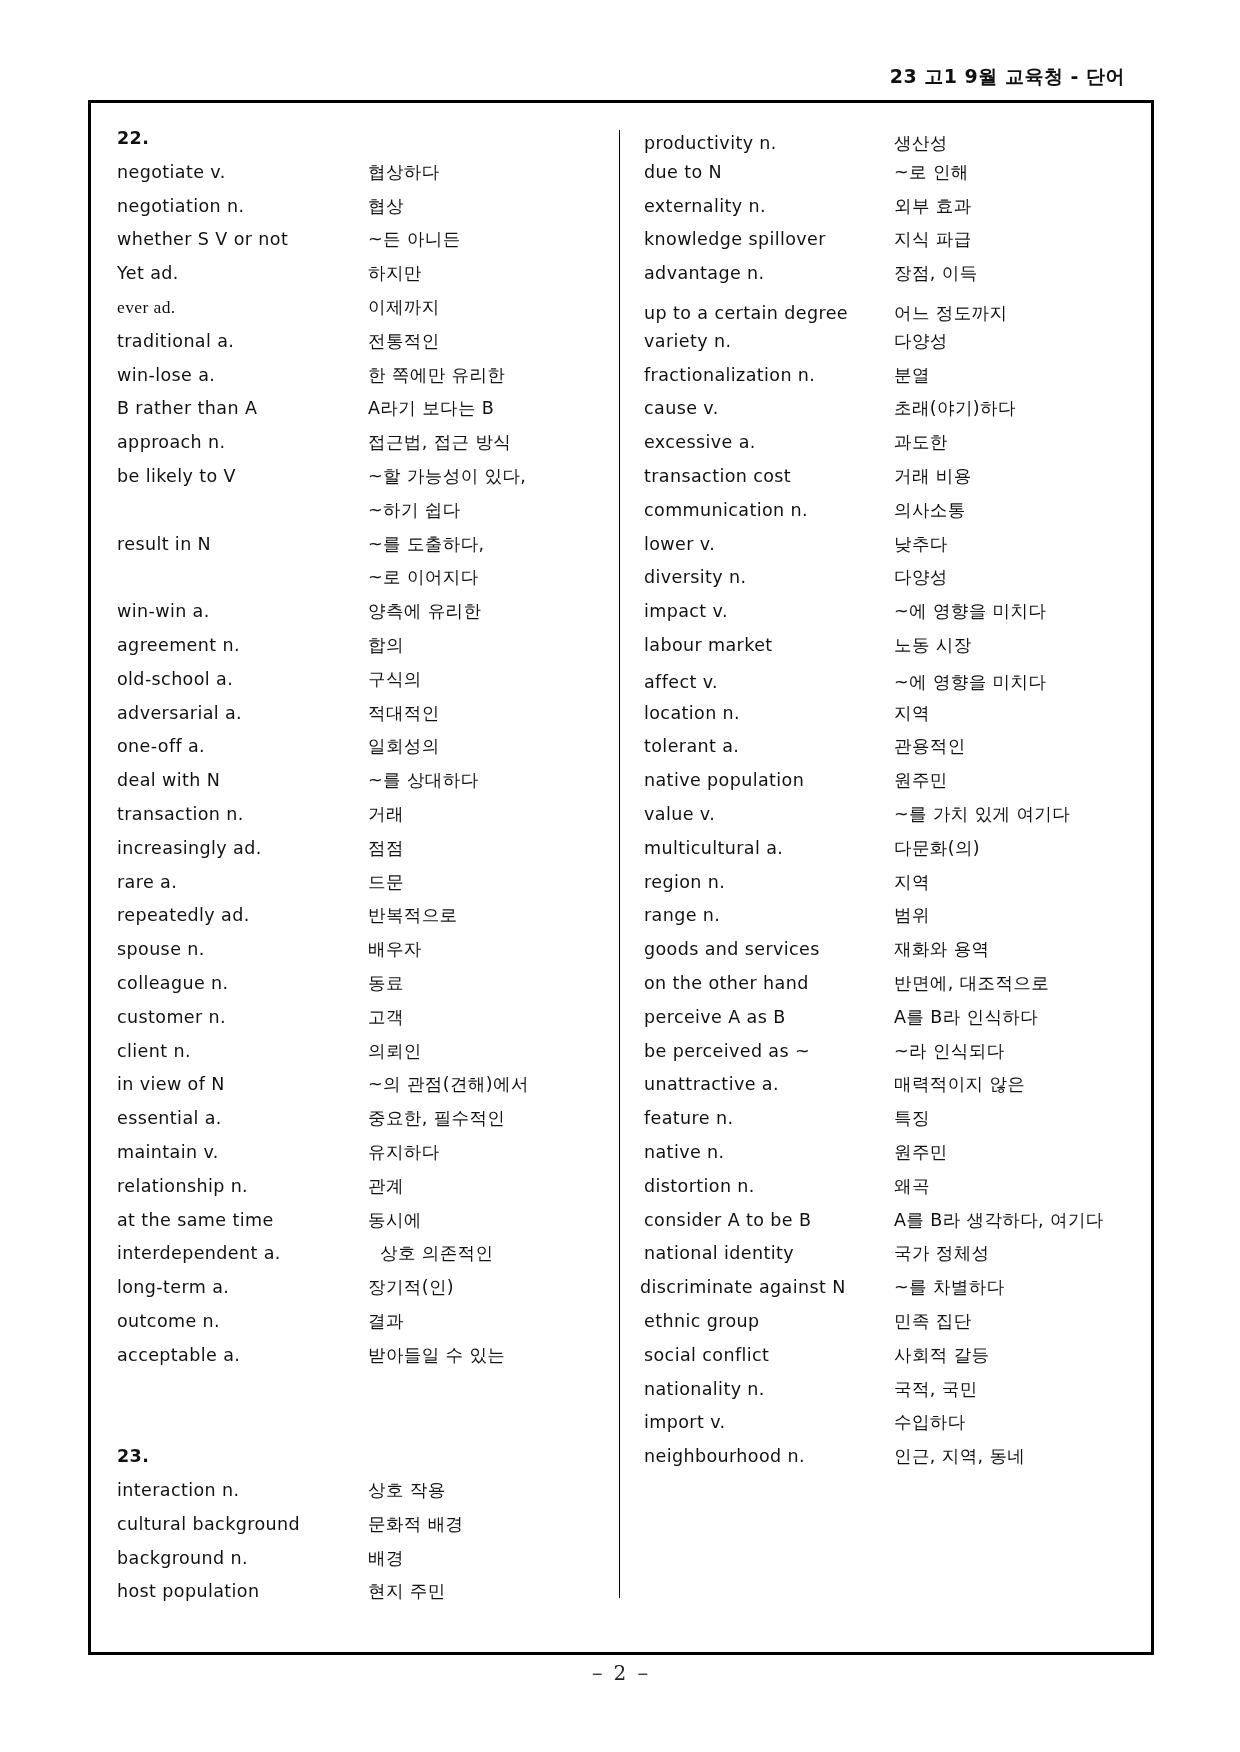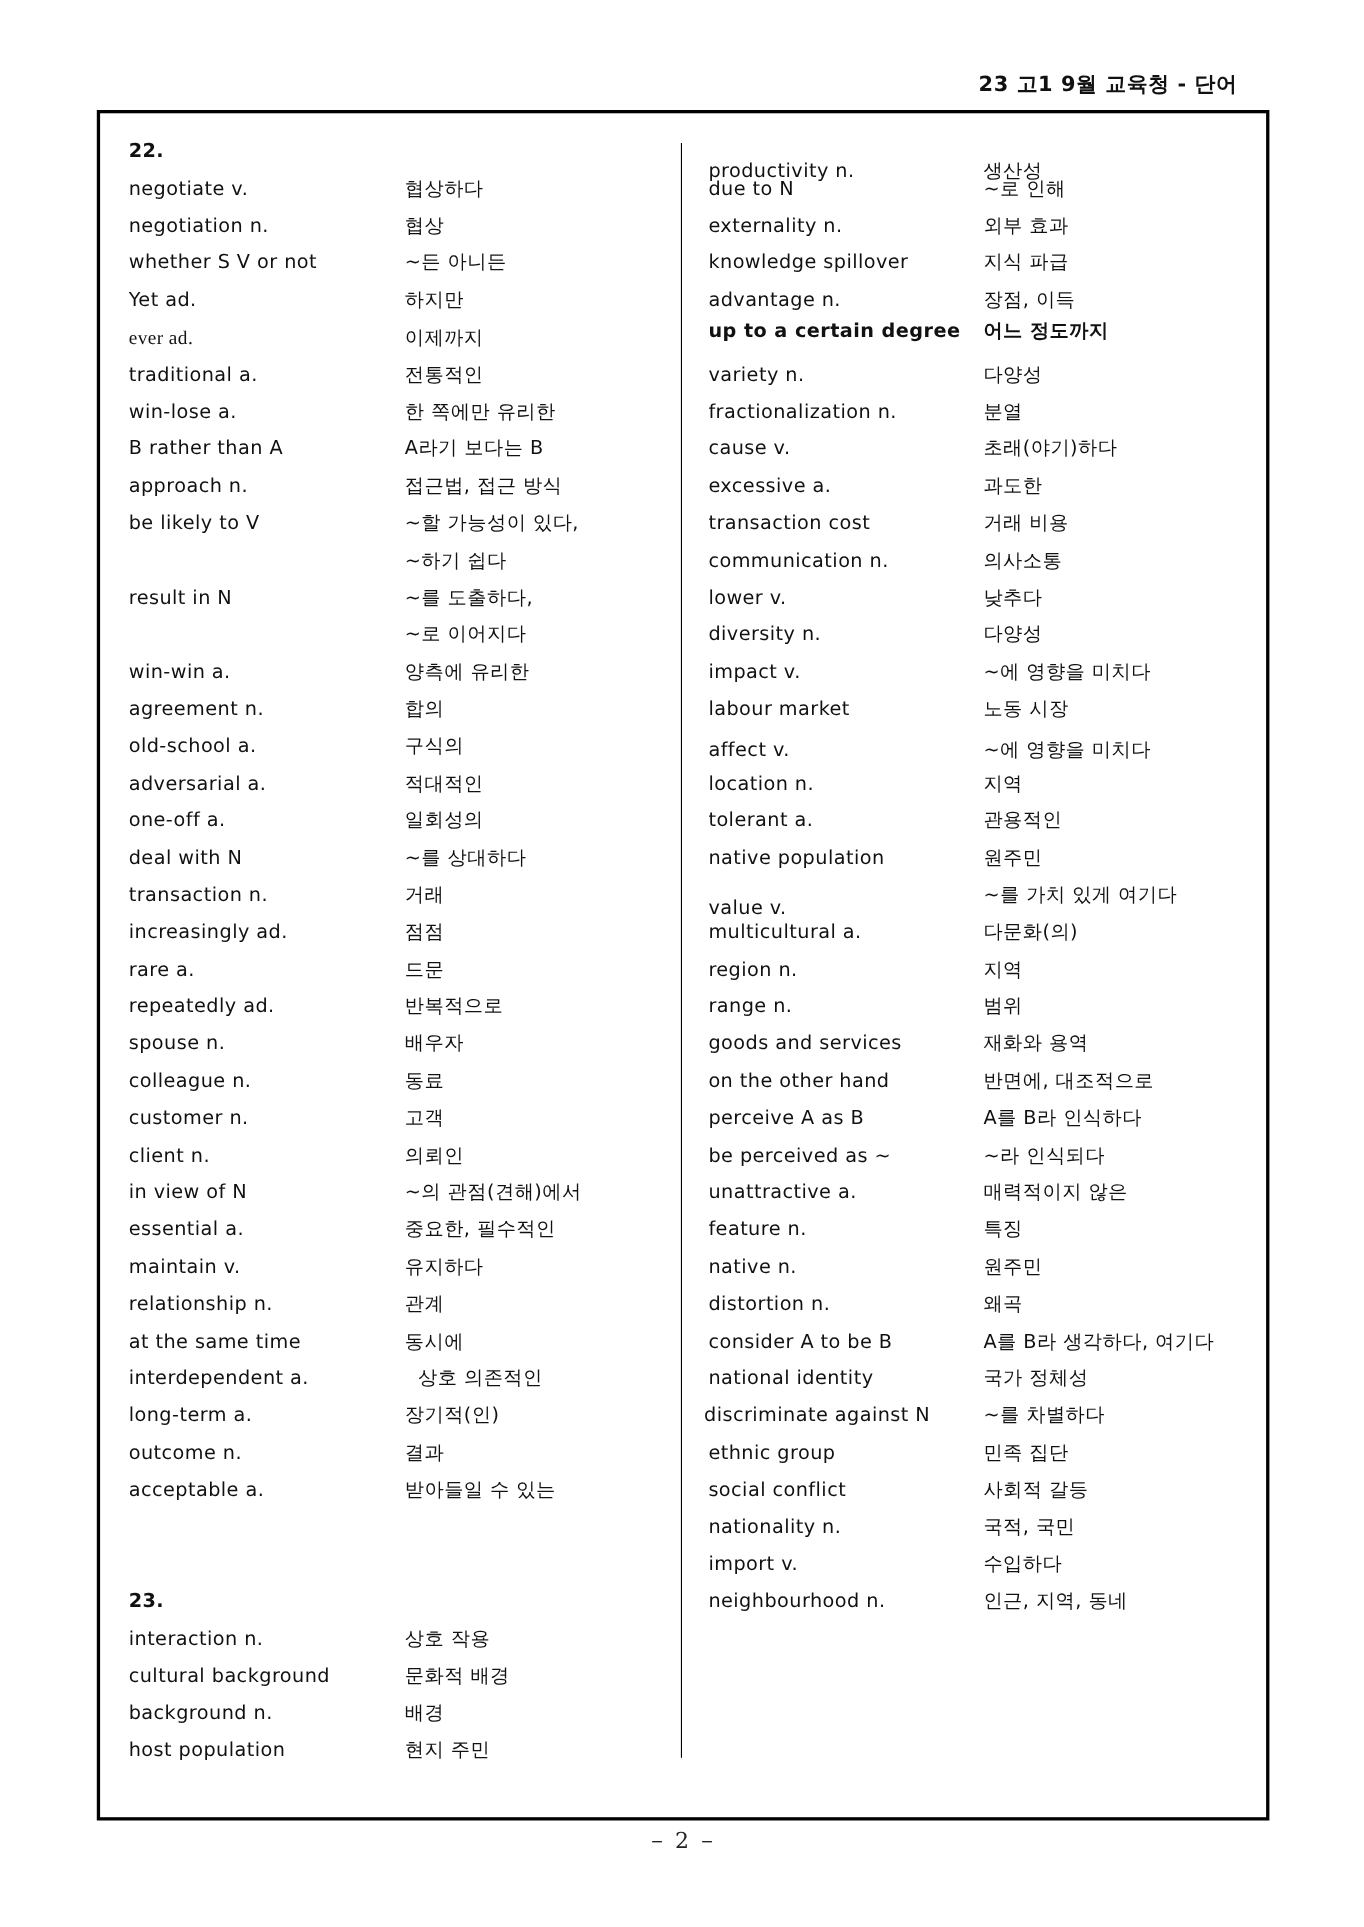--- a/index.html
+++ b/index.html
@@ -197,41 +197,41 @@
     <div class="row" style="top: 1540.6px; left: 0px; width: 1240px;">
       <span class="en" style="left: 117px;">background n.</span>
       <span class="ko" style="left: 368px;">배경</span>
     </div>
     <div class="row" style="top: 1574.4px; left: 0px; width: 1240px;">
       <span class="en" style="left: 117px;">host population</span>
       <span class="ko" style="left: 368px;">현지 주민</span>
     </div>
   </div>
 <div id="right-col" class="col col-right">
-    <div class="row" style="top: 139px; left: 0px; width: 1009px;">
+    <div class="row" style="top: 126px; left: 0px; width: 1009px;">
       <span class="en" style="left: 644px;">productivity n.</span>
       <span class="ko" style="left: 894px;">생산성</span>
     </div>
     <div class="row" style="top: 154.8px; left: 0px; width: 1240px;">
       <span class="en" style="left: 644px;">due to N</span>
       <span class="ko" style="left: 894px;">~로 인해</span>
     </div>
     <div class="row" style="top: 188.6px; left: 0px; width: 1240px;">
       <span class="en" style="left: 644px;">externality n.</span>
       <span class="ko" style="left: 894px;">외부 효과</span>
     </div>
     <div class="row" style="top: 222.4px; left: 0px; width: 1240px;">
       <span class="en" style="left: 644px;">knowledge spillover</span>
       <span class="ko" style="left: 894px;">지식 파급</span>
     </div>
     <div class="row" style="top: 256.2px; left: 0px; width: 1240px;">
       <span class="en" style="left: 644px;">advantage n.</span>
       <span class="ko" style="left: 894px;">장점, 이득</span>
     </div>
-    <div class="row" style="top: 284px; left: 0px; width: 1052px; font-weight: bold;">
+    <div class="row" style="top: 296px; left: 0px; width: 1052px;">
       <span class="en" style="left: 644px;">up to a certain degree</span>
       <span class="ko" style="left: 894px;">어느 정도까지</span>
     </div>
     <div class="row" style="top: 323.8px; left: 0px; width: 1240px;">
       <span class="en" style="left: 644px;">variety n.</span>
       <span class="ko" style="left: 894px;">다양성</span>
     </div>
     <div class="row" style="top: 357.6px; left: 0px; width: 1240px;">
       <span class="en" style="left: 644px;">fractionalization n.</span>
       <span class="ko" style="left: 894px;">분열</span>
@@ -278,21 +278,21 @@
     </div>
     <div class="row" style="top: 729.4px; left: 0px; width: 1240px;">
       <span class="en" style="left: 644px;">tolerant a.</span>
       <span class="ko" style="left: 894px;">관용적인</span>
     </div>
     <div class="row" style="top: 763.2px; left: 0px; width: 1240px;">
       <span class="en" style="left: 644px;">native population</span>
       <span class="ko" style="left: 894px;">원주민</span>
     </div>
     <div class="row" style="top: 797px; left: 0px; width: 1240px;">
-      <span class="en" style="left: 644px; margin-top: 12px;">value v.</span>
+      <span class="en" style="left: 644px;">value v.</span>
       <span class="ko" style="left: 894px;">~를 가치 있게 여기다</span>
     </div>
     <div class="row" style="top: 830.8px; left: 0px; width: 1240px;">
       <span class="en" style="left: 644px;">multicultural a.</span>
       <span class="ko" style="left: 894px;">다문화(의)</span>
     </div>
     <div class="row" style="top: 864.6px; left: 0px; width: 1240px;">
       <span class="en" style="left: 644px;">region n.</span>
       <span class="ko" style="left: 894px;">지역</span>
     </div>

